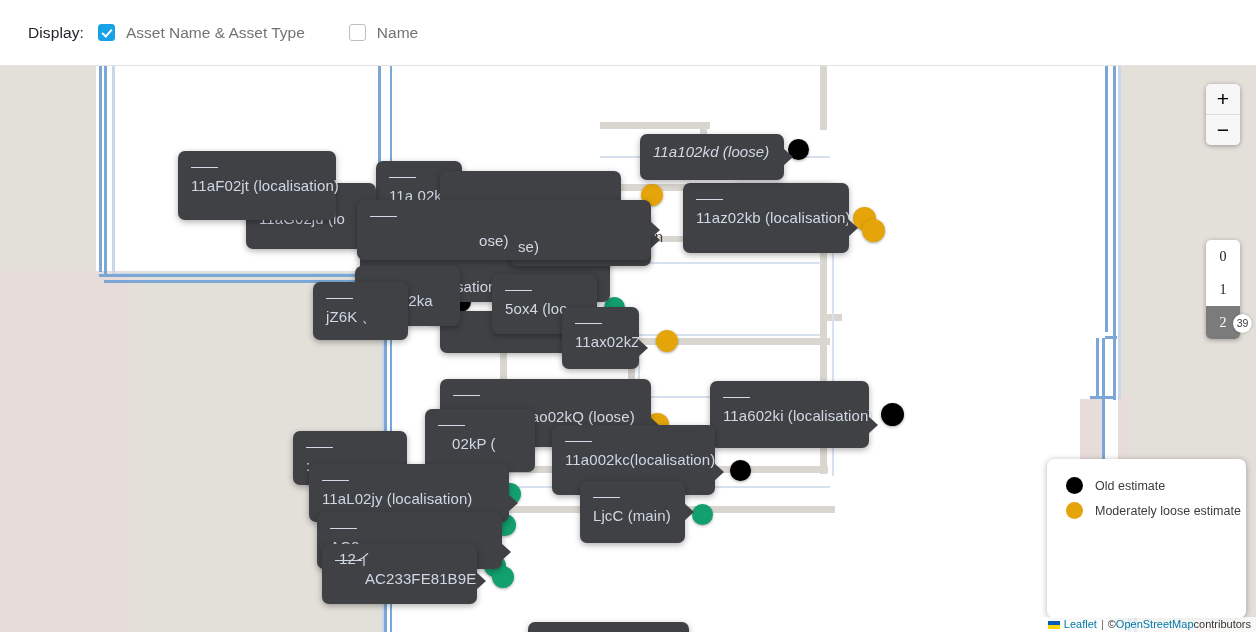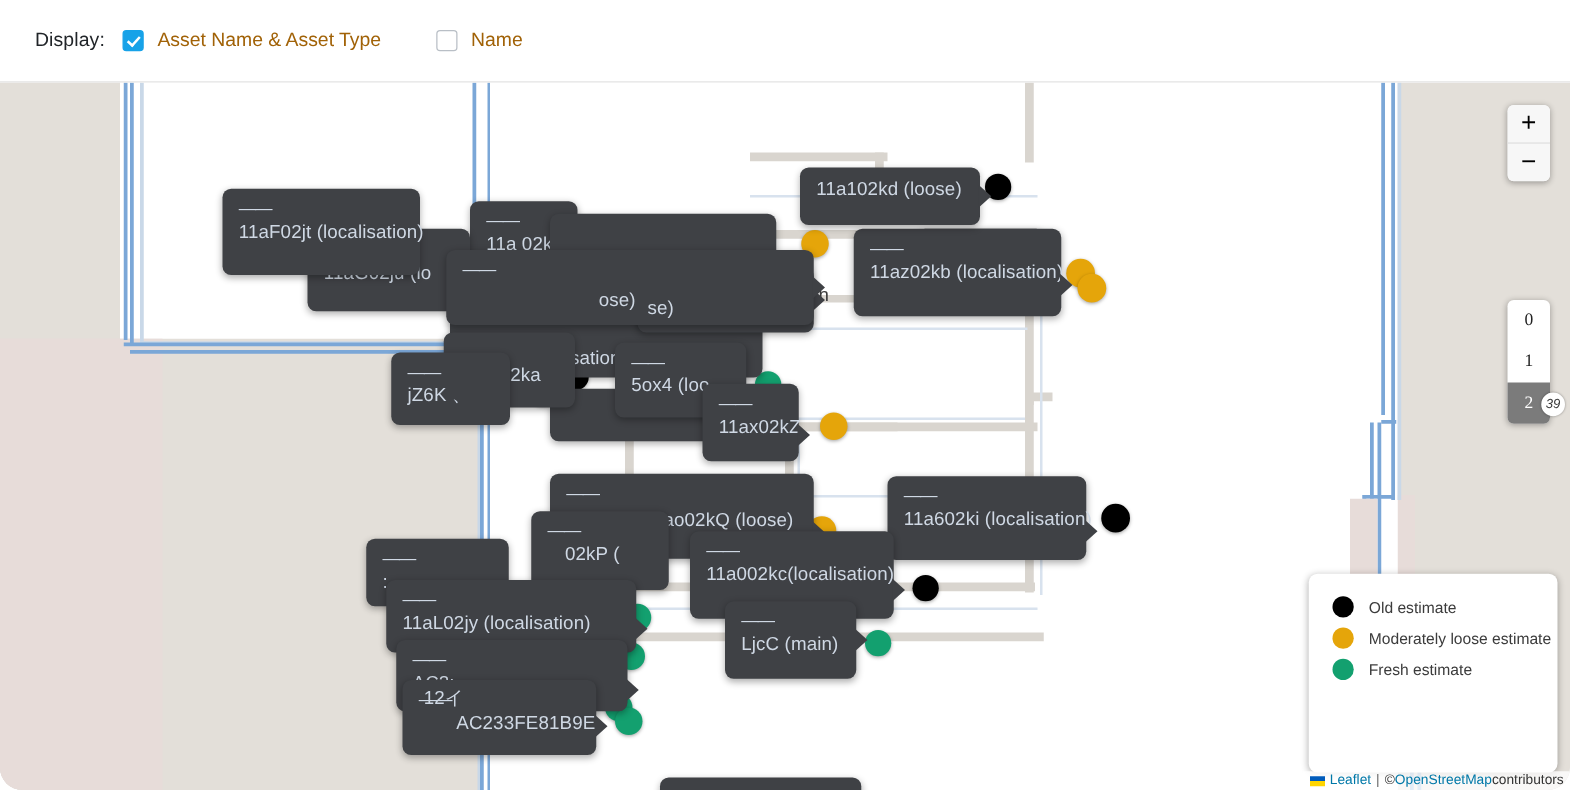--- a/index.html
+++ b/index.html
@@ -10,21 +10,20 @@
     overflow: hidden;
     font-family: "Liberation Sans", sans-serif;
     background: #ffffff;
   }
 
   #app {
     position: relative;
     width: 1256px;
     height: 632px;
     overflow: hidden;
-    border-radius: 18px;
   }
 
   
   .topbar {
     position: absolute;
     left: 0; top: 0;
     width: 1256px;
     height: 66px;
     background: #ffffff;
     border-bottom: 1px solid #e3e3e3;
@@ -63,21 +62,21 @@
     content: "";
     position: absolute;
     left: 5px; top: 2px;
     width: 4px; height: 8px;
     border: solid #fff;
     border-width: 0 2px 2px 0;
     transform: rotate(42deg);
   }
   .chk-label {
     font-size: 15.5px;
-    color: #a16207;
+    color: #737373;
     margin-left: 11px;
     white-space: nowrap;
   }
 
   
   .map {
     position: absolute;
     left: 0; top: 66px;
     width: 1256px;
     height: 566px;
@@ -228,21 +227,20 @@
     margin-top: -9px;
     width: 19px; height: 19px;
     border-radius: 50%;
     background: #ffffff;
     color: #3a3a3a;
     font-size: 10.5px;
     line-height: 19px;
     text-align: center;
     box-shadow: 0 0 2px rgba(0,0,0,.4);
     font-family: "Liberation Sans", sans-serif;
-    font-style: italic;
   }
 
   
   .legend {
     position: absolute;
     right: 10px;
     bottom: 14px;
     width: 199px;
     height: 159px;
     background: #ffffff;
@@ -402,21 +400,21 @@
     <div class="marker" style="left:646px;top:347px;width:23px;height:23px;background:#e5a50a;"></div>
     <div class="marker" style="left:881px;top:337px;width:23px;height:23px;background:#000000;"></div>
     <div class="marker" style="left:730px;top:394px;width:21px;height:21px;background:#000000;"></div>
     <div class="marker" style="left:489px;top:415px;width:22px;height:22px;background:#13a06f;"></div>
     <div class="marker" style="left:499px;top:417px;width:22px;height:22px;background:#13a06f;"></div>
     <div class="marker" style="left:494px;top:448px;width:22px;height:22px;background:#13a06f;"></div>
     <div class="marker" style="left:484px;top:489px;width:22px;height:22px;background:#13a06f;"></div>
     <div class="marker" style="left:492px;top:500px;width:22px;height:22px;background:#13a06f;"></div>
     <div class="marker" style="left:692px;top:438px;width:21px;height:21px;background:#13a06f;"></div>
 
-    <div class="tip" style="left:640px;top:68px;width:144px;height:46px;z-index:520;">
+    <div class="tip" style="left:640px;top:68px;width:144px;height:46px;z-index:520;font-style:italic;">
       <span class="txt">11a102kd (loose)</span>
       <span class="tail"></span>
     </div>
 
     <div class="tip no-tail" style="left:733px;top:117px;width:103px;height:36px;z-index:505;">
       <span class="dash">——</span>
 
     </div>
 
     <div class="tip" style="left:683px;top:117px;width:166px;height:70px;z-index:510;">
@@ -586,24 +584,20 @@
 
     <div class="legend">
       <div class="row">
         <span class="swatch" style="background:#000000;"></span>
         <span class="ltxt">Old estimate</span>
       </div>
       <div class="row">
         <span class="swatch" style="background:#e5a50a;"></span>
         <span class="ltxt">Moderately loose estimate</span>
       </div>
-      <div class="row">
-        <span class="swatch" style="background:#13a06f;"></span>
-        <span class="ltxt">Fresh estimate</span>
-      </div>
     </div>
 
     <div class="attrib">
       <span class="flag"></span>
       <a href="#">Leaflet</a>
       <span class="sep">|</span>
       <span>© </span>
       <a href="#">OpenStreetMap</a>
       <span> contributors</span>
     </div>

